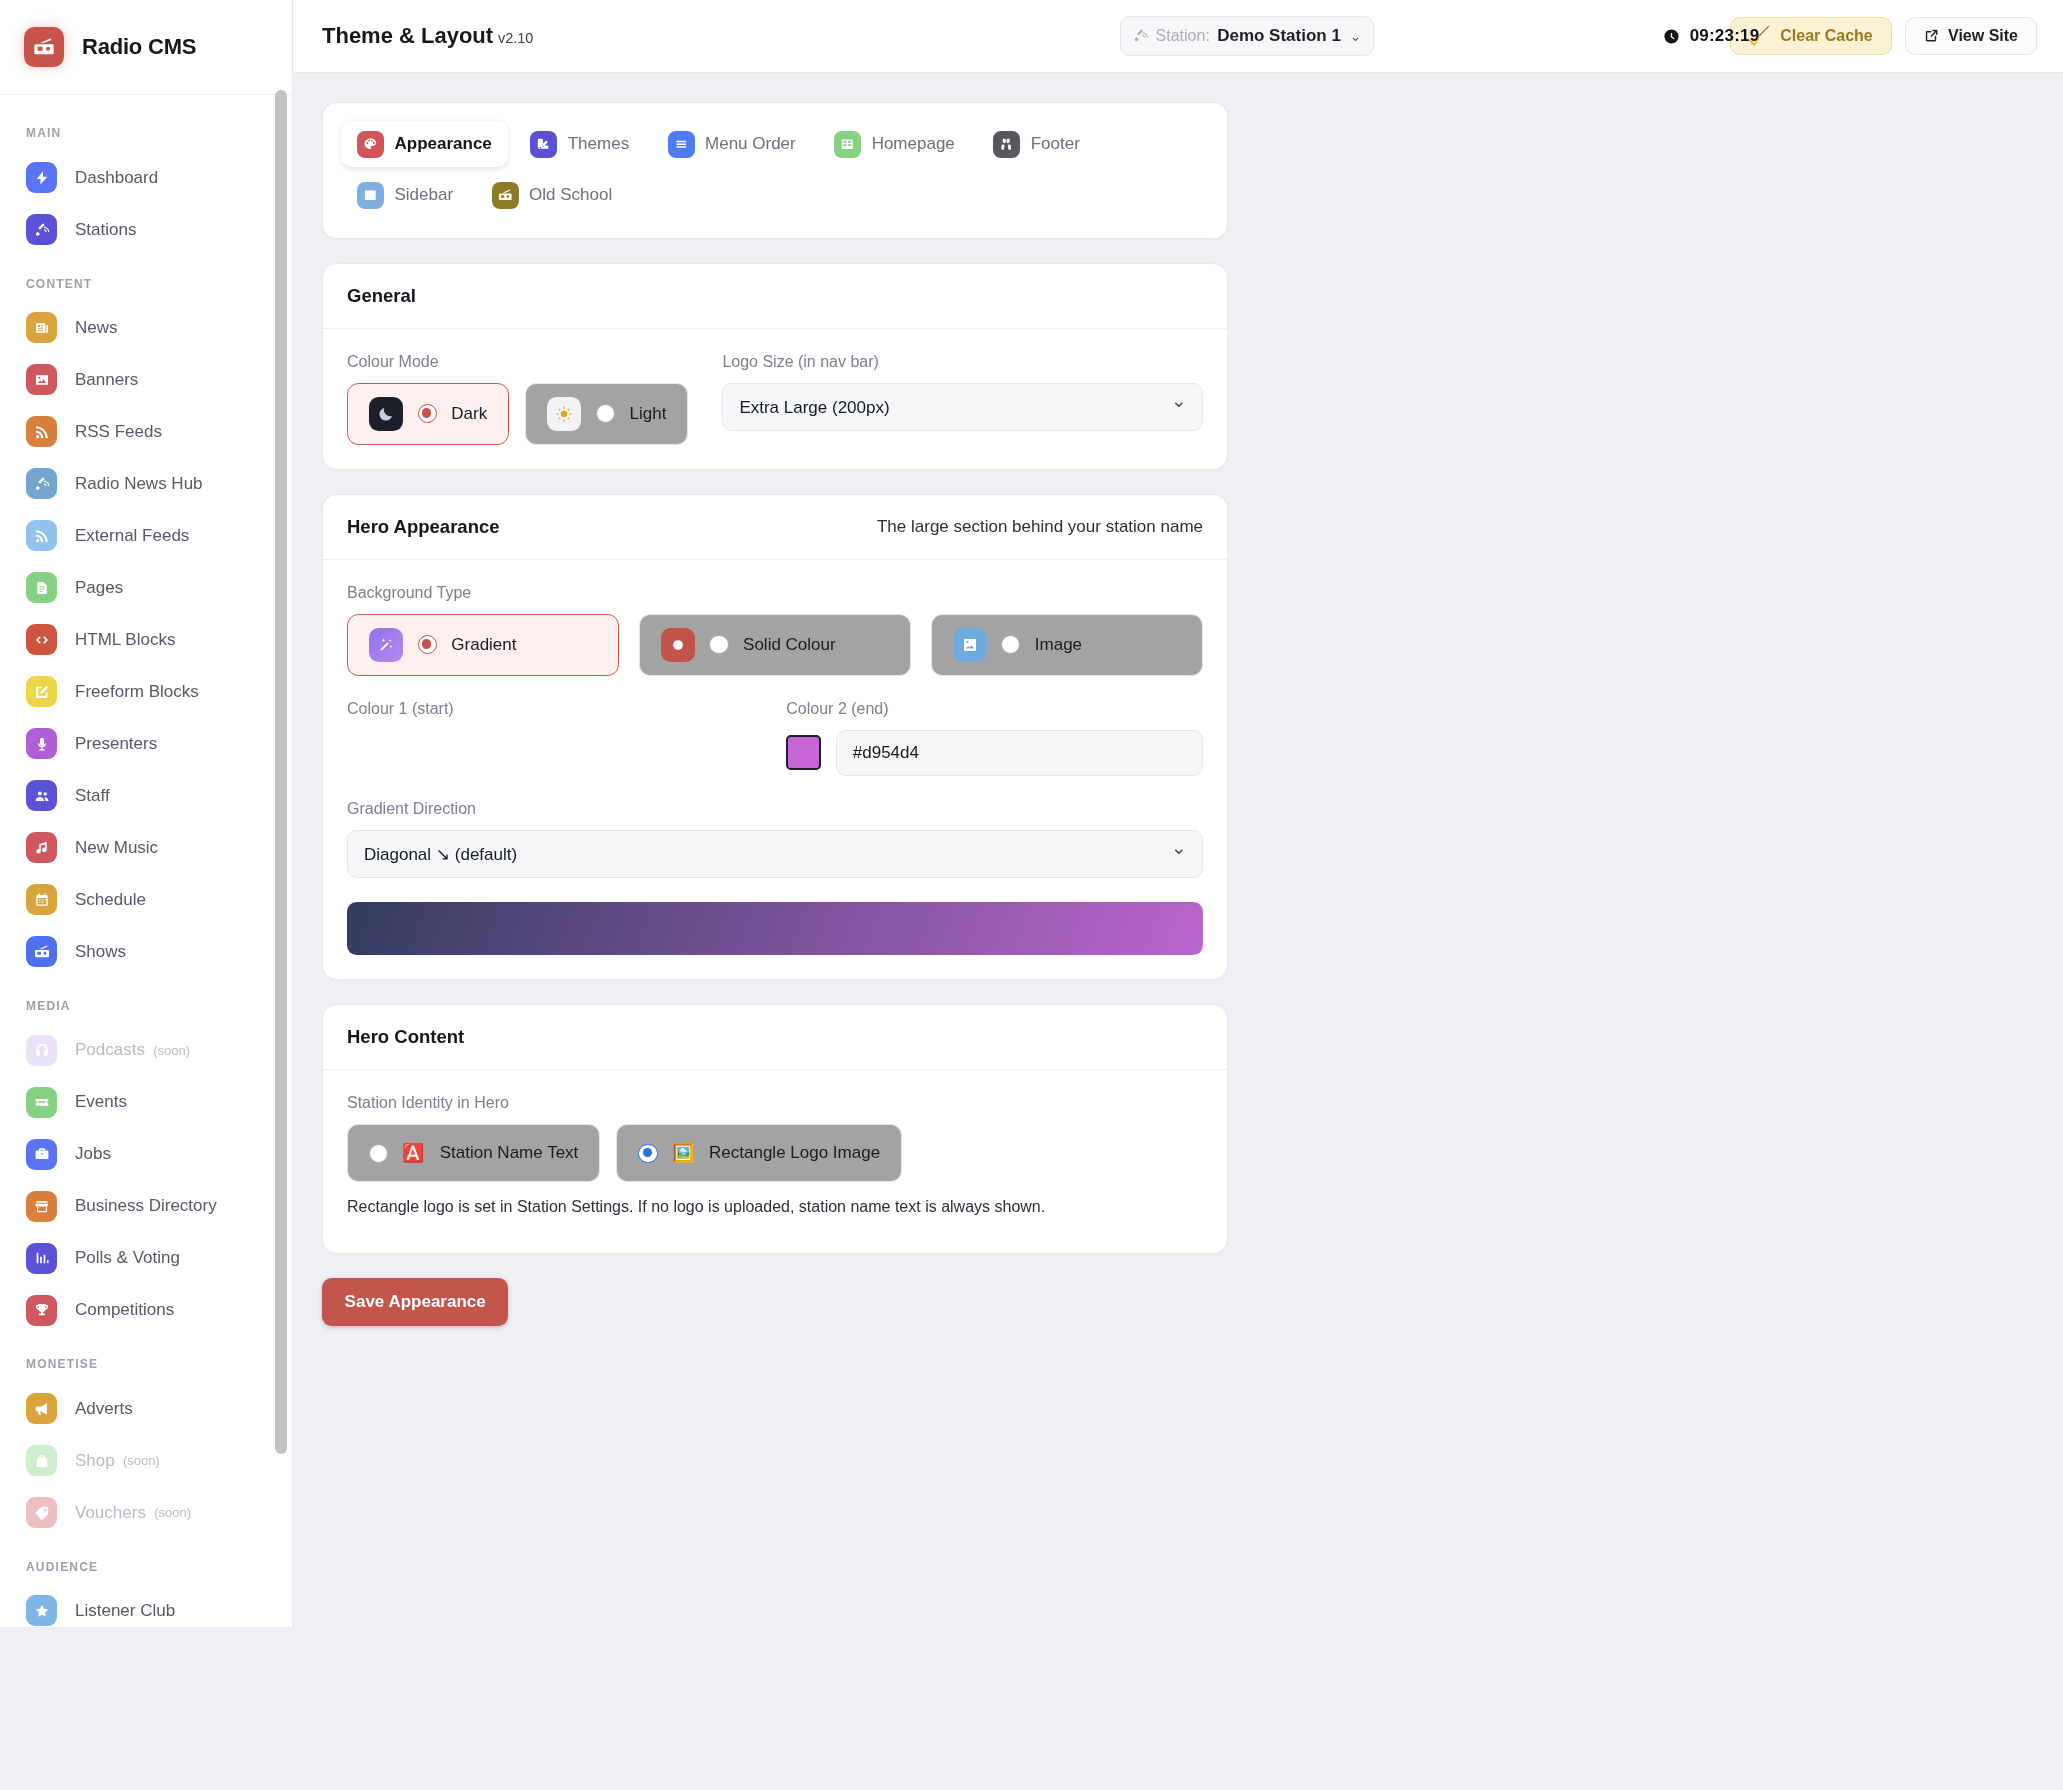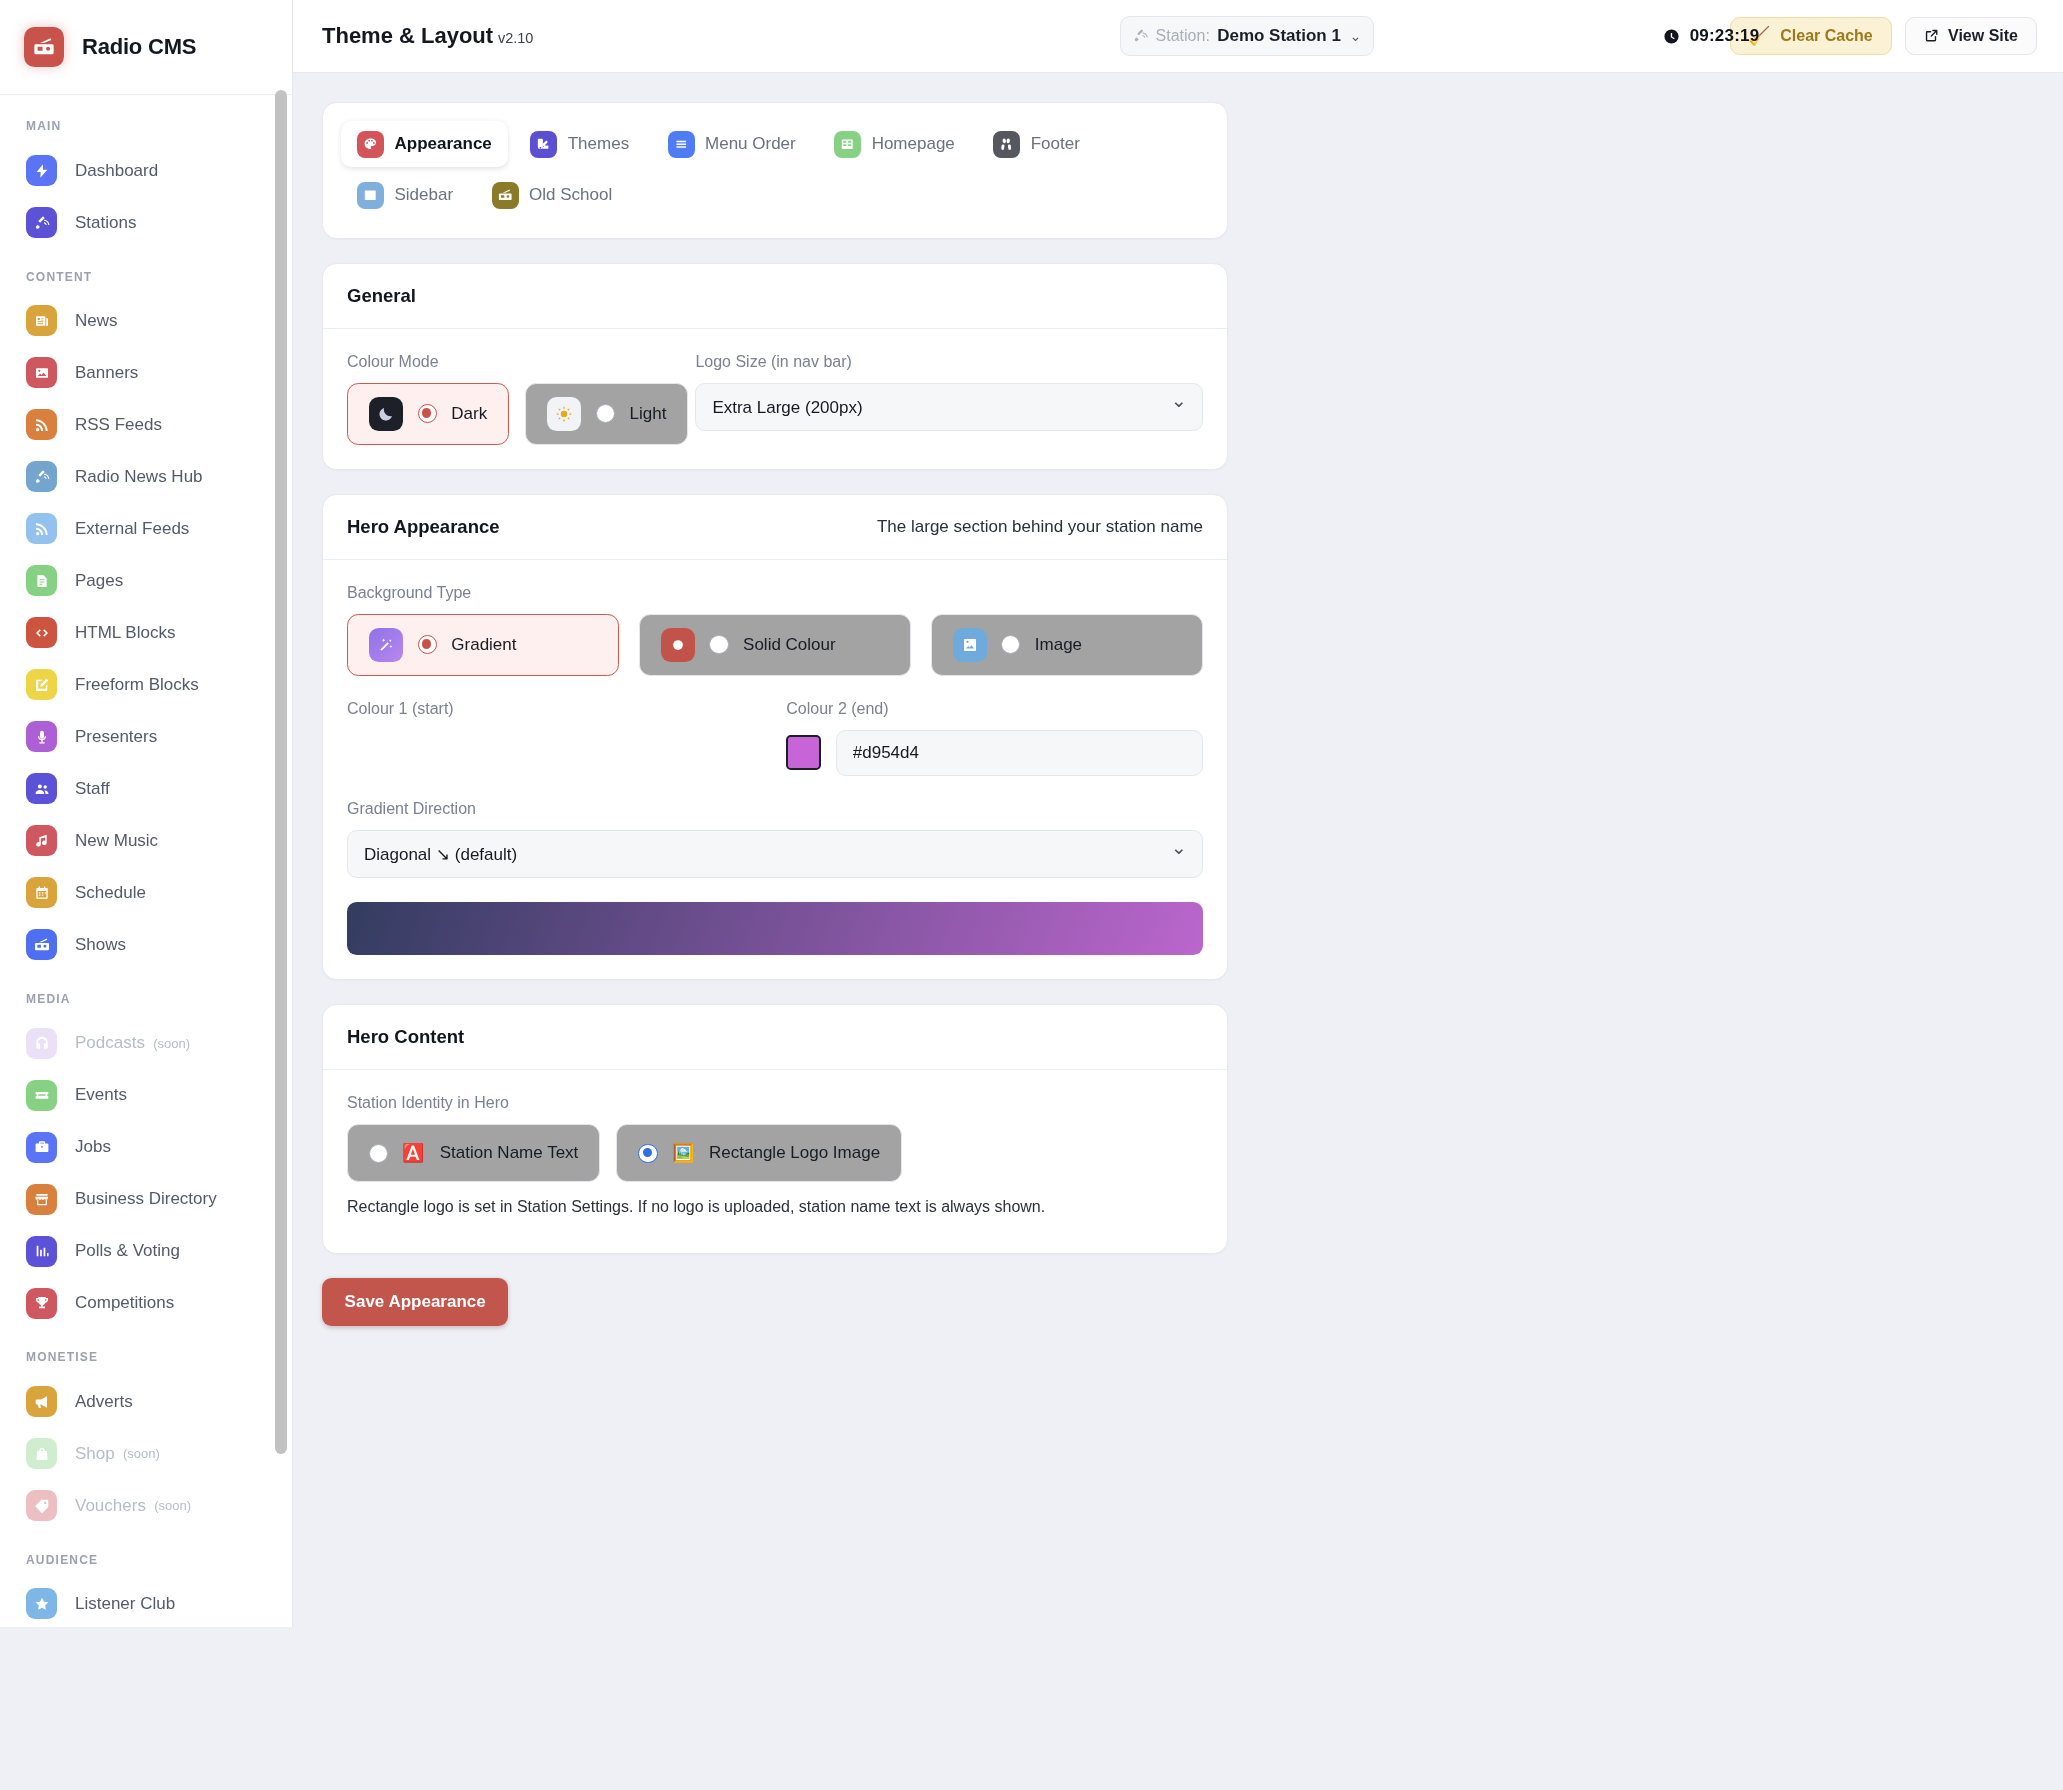--- a/index.html
+++ b/index.html
@@ -49,21 +49,21 @@
     padding-top: 18px;
   }
   .nav-inner { padding: 0 0 16px 0; }
   .nav-section {
     font-size: 12px;
     font-weight: 700;
     letter-spacing: 1.2px;
     color: #9ba1ae;
     padding: 21px 26px 11.3px 26px;
   }
-  .nav-section.first { padding-top: 6.4px; }
+  .nav-section.first { padding-top: 6.4px; margin-top: 7px; }
   .nav-item {
     display: flex;
     align-items: center;
     gap: 18px;
     padding: 8px 26px;
     height: 52px;
     cursor: pointer;
   }
   .nav-icon {
     width: 31px; height: 31px;
@@ -203,21 +203,21 @@
   }
   .card-title { font-size: 18.5px; font-weight: 700; color: #12161d; }
   .card-sub { font-size: 17px; color: #2a2f38; }
   .card-body { padding: 24px; }
 
   .field-label {
     font-size: 16px;
     color: #7b8191;
     margin-bottom: 12px;
   }
-  .row { display: flex; gap: 7px; align-items: flex-start; }
+  .row { display: flex; gap: 34px; align-items: flex-start; }
 
   .opt {
     display: flex; align-items: center; gap: 14.5px;
     border: 0.8px solid #e4e7ed;
     border-radius: 11.3px;
     padding: 13px 21px;
     background: #a3a3a3;
     cursor: pointer;
     min-height: 58px;
   }

